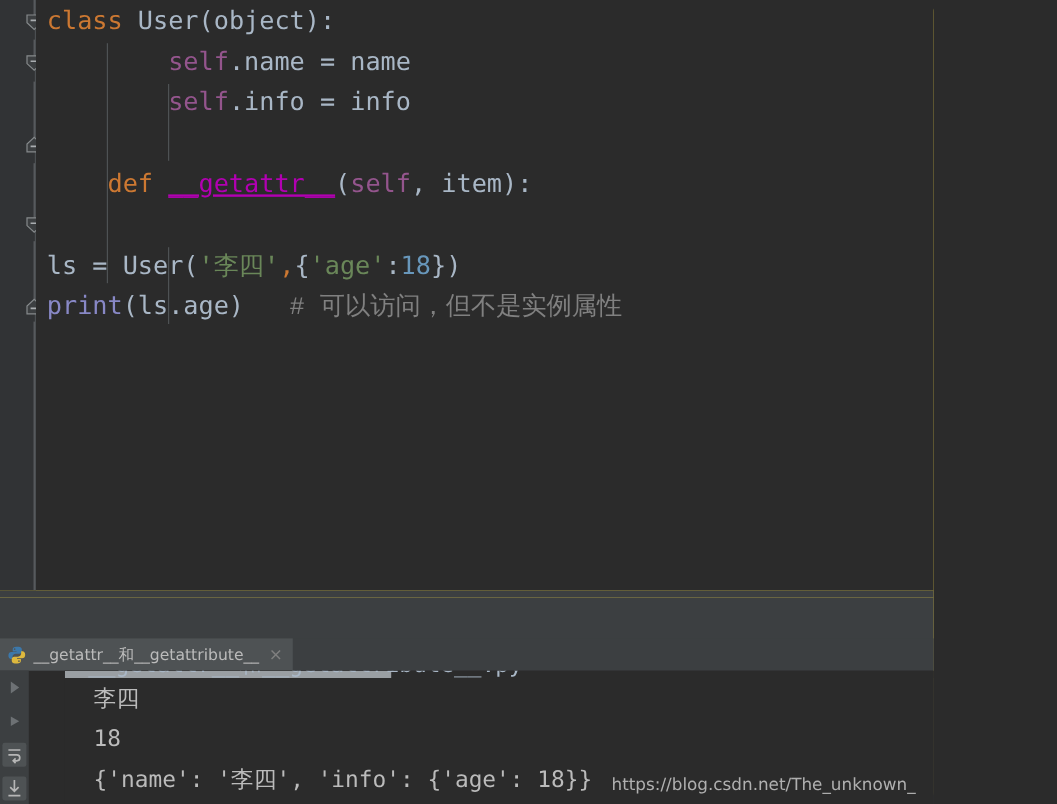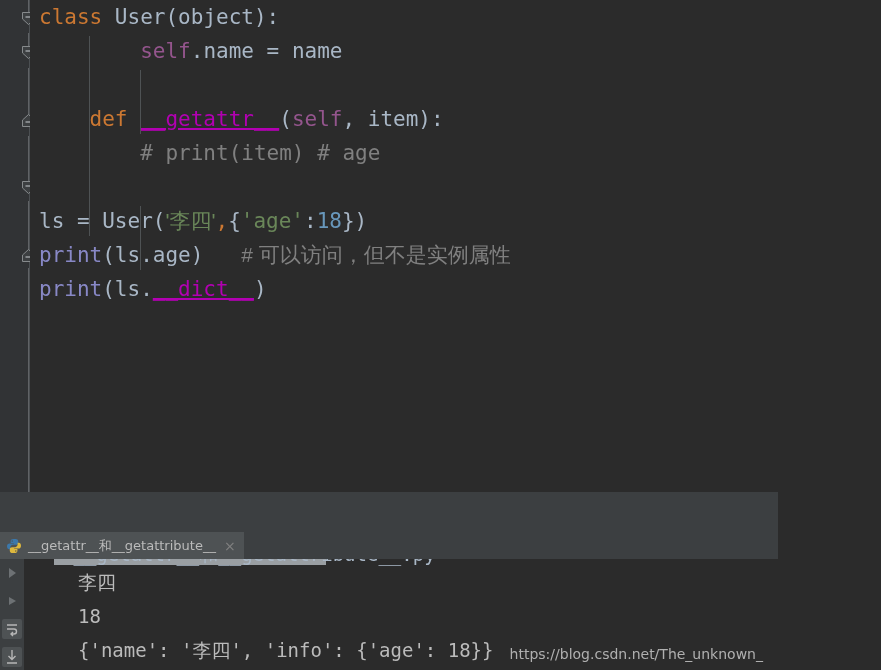--- a/index.html
+++ b/index.html
@@ -78,21 +78,21 @@
 
   .kw   { color: #cc7832; }
   .cls  { color: #a9b7c6; }
   .dund { color: #b200b2; text-decoration: underline; }
   .self { color: #94558d; }
   .str  { color: #6a8759; }
   .num  { color: #6897bb; }
   .cmt  { color: #808080; }
   .pfn  { color: #8888c6; }
   .pln  { color: #a9b7c6; }
-  .cjk  { font-family: Liberation Sans, sans-serif; text-align: center; }
+  .cjk  { font-family: Liberation Mono, monospace; text-align: center; }
 
   
   .splitter {
     height: 6px;
     background: #3c3f41;
     flex: 0 0 6px;
     cursor: row-resize;
   }
   .toolwindow {
     flex: 1 1 auto;
@@ -256,27 +256,26 @@
     </div>
 
     <div class="code-area">
 
       <div class="indent-guide" style="left:59px;top:36px;height:200px;"></div>
       <div class="indent-guide" style="left:110px;top:70px;height:64px;"></div>
       <div class="indent-guide" style="left:110px;top:206px;height:64px;"></div>
       <div id="code-lines">
           <div class="line"><span class="kw">class </span><span class="cls">User</span><span class="pln">(</span><span class="pln">object</span><span class="pln">):</span></div>
           <div class="line"><span class="pln">        </span><span class="self">self</span><span class="pln">.name = name</span></div>
+          <div class="line"><span class="pln">        </span><span class="self">self</span><span class="pln">.info = info</span></div>
           <div class="line">&nbsp;</div>
           <div class="line"><span class="pln">    </span><span class="kw">def </span><span class="dund">__getattr__</span><span class="pln">(</span><span class="self">self</span><span class="pln">, item):</span></div>
-          <div class="line"><span class="pln">        </span><span class="cmt"># print(item) # age</span></div>
           <div class="line">&nbsp;</div>
           <div class="line"><span class="pln">ls = User(</span><span class="str cjk">'李四'</span><span class="kw">,</span><span class="pln">{</span><span class="str">'age'</span><span class="pln">:</span><span class="num">18</span><span class="pln">})</span></div>
           <div class="line"><span class="pfn">print</span><span class="pln">(ls.age)   </span><span class="cmt cjk"># 可以访问，但不是实例属性</span></div>
-          <div class="line"><span class="pfn">print</span><span class="pln">(ls.</span><span class="dund">__dict__</span><span class="pln">)</span></div>
         </div>
     </div>
   </div>
 
   <div class="splitter"></div>
 
   <div class="toolwindow">
 
     <div class="tabbar">
       <div class="run-tab">

